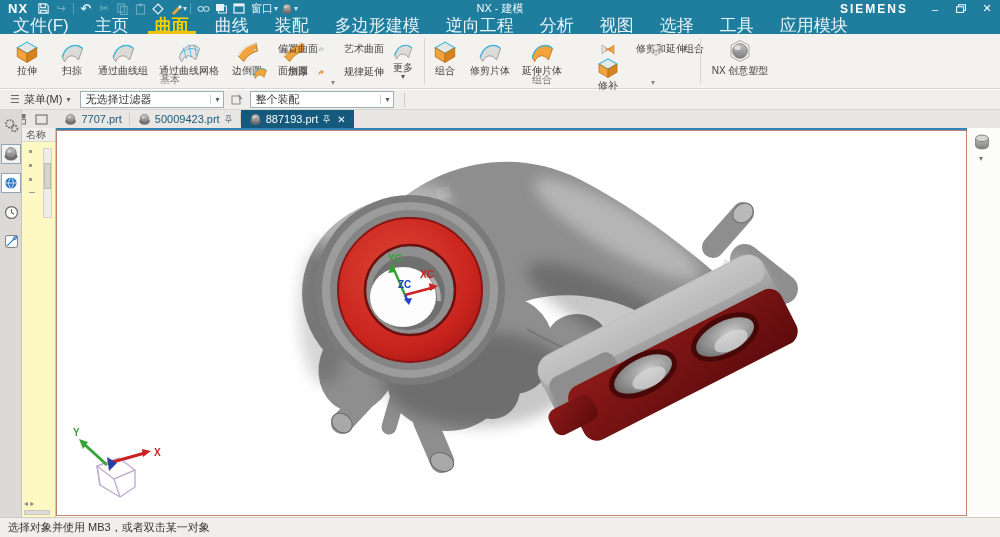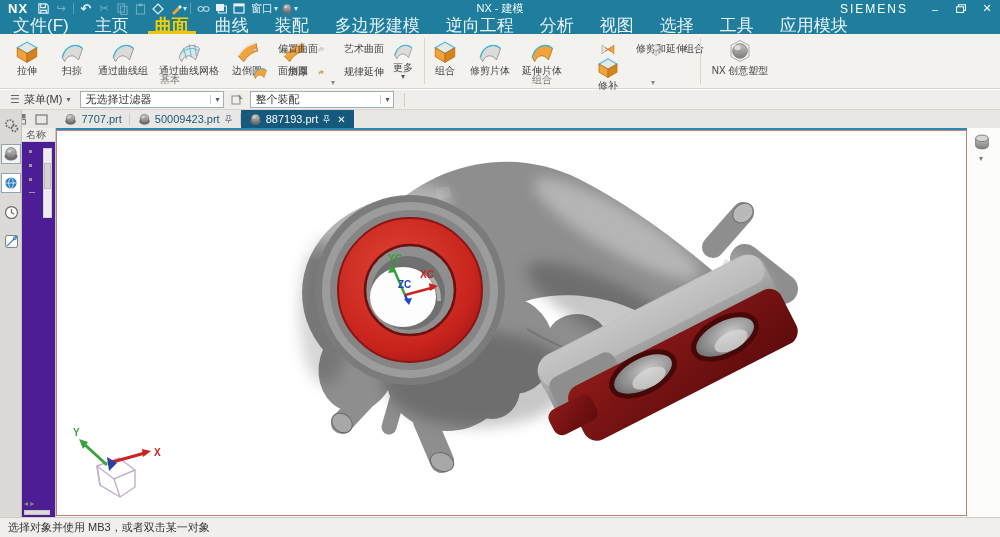--- a/index.html
+++ b/index.html
@@ -11,21 +11,21 @@
   
   #titlebar { left:0; top:0; width:1000px; height:17px; background:#1f7e9d; color:#eaf4f8;
     display:flex; align-items:center; }
   #titlebar .logo { font-weight:bold; font-size:13px; color:#fff; padding:0 6px 0 8px; letter-spacing:1px;}
   .qa-ico { display:inline-flex; align-items:center; justify-content:center; width:16px; height:15px;
     margin:0 1px; color:#dfeef4; font-size:11px; }
   .qa-ico.dim { opacity:.45; }
   .qa-sep { width:1px; height:11px; background:#58a2ba; margin:0 3px; }
   .qa-caret { font-size:8px; color:#cfe5ee; margin-left:-2px;}
   #win-title { position:absolute; left:0; right:0; text-align:center; font-size:11px; color:#f2f8fb; pointer-events:none;}
-  #brand { margin-left:auto; font-weight:normal; letter-spacing:2px; font-size:12px; color:#fff; padding-right:14px;}
+  #brand { margin-left:auto; font-weight:bold; letter-spacing:2px; font-size:12px; color:#fff; padding-right:14px;}
   .winctl { width:26px; height:15px; display:inline-flex; align-items:center; justify-content:center;
     color:#fff; font-size:11px; }
 
   
   #menurow { left:0; top:17px; width:1000px; height:17px; background:#1f7e9d; display:flex; align-items:stretch; }
   .mtab { padding:0 13px; display:flex; align-items:center; color:#e8f2f7; font-size:17px; position:relative; }
   .mtab.active { color:#f8d000; font-weight:bold; }
   .mtab.active::after { content:""; position:absolute; left:6px; right:6px; bottom:0; height:3px; background:#f0c413; }
   #search-wrap { margin-left:auto; display:flex; align-items:center; padding-right:6px; }
   #search-box { width:110px; height:14px; background:#fff; border:1px solid #7fb4c6; border-radius:2px;
@@ -67,21 +67,21 @@
   .doc-tab.active { background:#15597c; color:#fff; }
   .pin { font-size:9px; opacity:.8; }
   .tclose { font-size:10px; margin-left:2px; }
 
   
   #resbar { left:0; top:110px; width:22px; height:407px; background:#dcdad6; border-right:1px solid #c6c3bf; }
   .res-ico { width:20px; height:20px; margin:5px 0 9px 1px; display:flex; align-items:center; justify-content:center; }
   .res-ico.sel { background:#fff; border:1px solid #8fa6b2; }
 
   
-  #navpanel { left:22px; top:128px; width:34px; height:389px; background:#4c1d95; border-right:1px solid #c9c6c2; }
+  #navpanel { left:22px; top:128px; width:34px; height:389px; background:#fef9c3; border-right:1px solid #c9c6c2; }
   #nav-head { height:14px; border-bottom:1px solid #dad7d3; color:#555; font-size:10px; padding-left:4px; line-height:14px; background:#f1efec;}
   #nav-scroll { position:absolute; right:3px; top:20px; width:9px; height:70px; background:#eeedec; border:1px solid #d4d2cf;}
   #nav-thumb { position:absolute; left:0px; top:14px; width:7px; height:26px; background:#d6d4d1; border:1px solid #bdbab6;}
   .nav-dot { position:absolute; left:7px; width:3px; height:3px; background:#9a9793; }
   #nav-bottom { position:absolute; bottom:2px; left:2px; right:2px; height:16px; color:#8a8884; font-size:8px;}
   #nav-hscroll { position:absolute; bottom:0px; left:0; width:26px; height:5px; background:#dddbd8; border:1px solid #c9c6c2;}
 
   
   #blue-strip { left:56px; top:128px; width:911px; height:2px; background:#2f85b4; }
   #viewport { left:56px; top:130px; width:911px; height:386px; background:#ffffff; border:1px solid #c1836f; }

